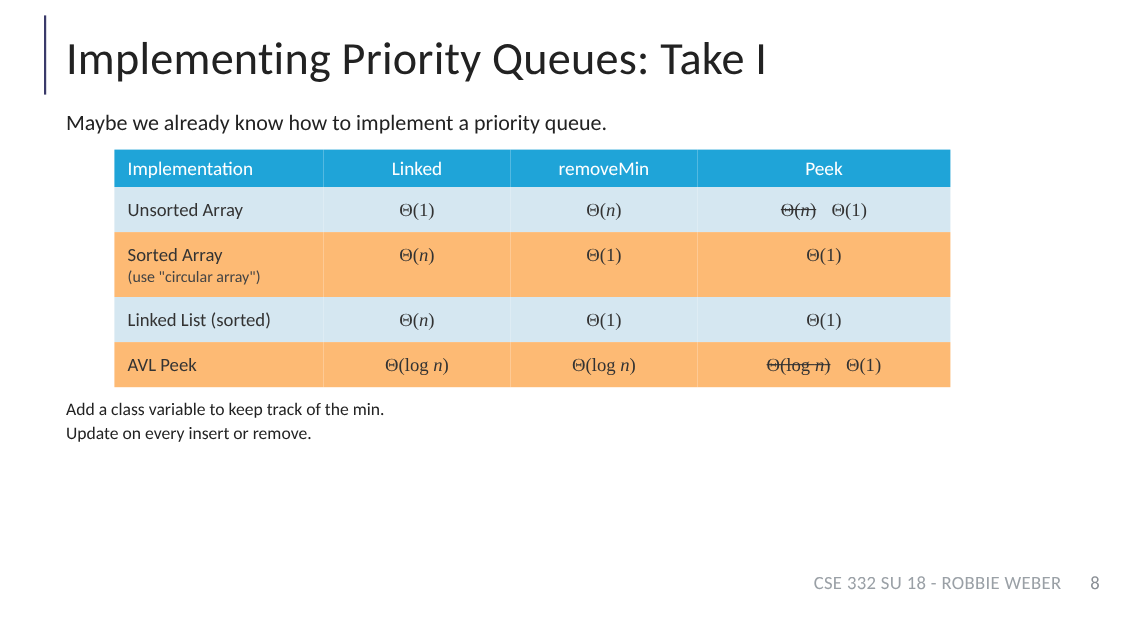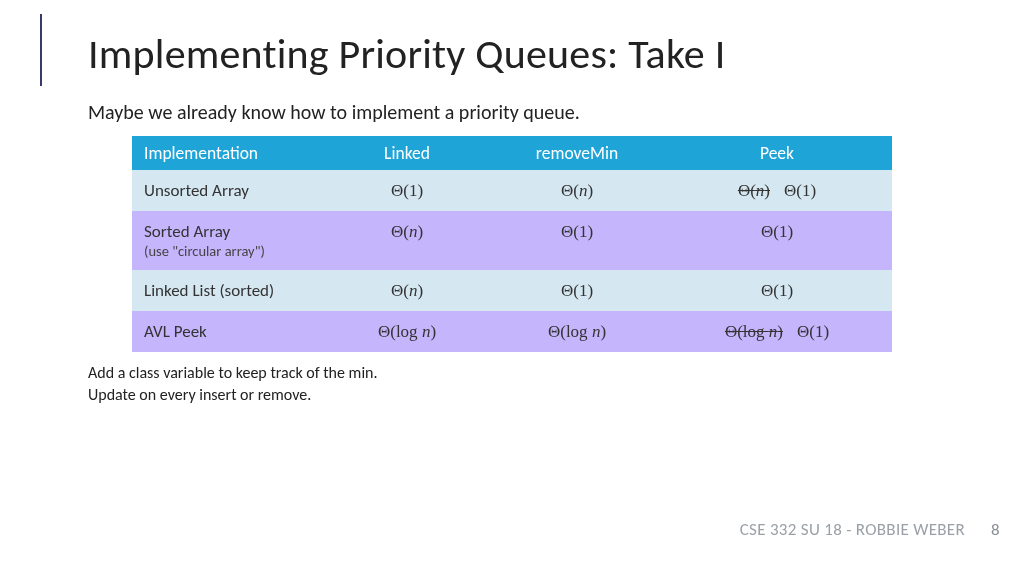--- a/index.html
+++ b/index.html
@@ -1,25 +1,25 @@
 <!DOCTYPE html>
 <html><head>
 <meta charset="utf-8">
 <style>
   * { margin: 0; padding: 0; box-sizing: border-box; }
   html, body { width: 1024px; height: 576px; font-family: "Segoe UI Light", "Segoe UI", Calibri, sans-serif; background: #fff; color: #303030; }
-  .slide { position: relative; width: 1024px; height: 552px; padding: 28px 48px 0 88px; }
+  .slide { position: relative; width: 1024px; height: 552px; padding: 28px 48px 0 60px; }
   .accent-bar { position: absolute; left: 40px; top: 14px; width: 2px; height: 72px; background: #3a3a6a; }
   .title { font-size: 42px; font-weight: 300; color: #222; margin-bottom: 20px; letter-spacing: 0.2px; }
   .intro { font-size: 20px; font-weight: 300; line-height: 1.35; color: #222; margin-bottom: 10px; }
   table { border-collapse: collapse; width: 760px; margin: 6px 0 10px 44px; font-size: 17px; }
   thead th { background: #1fa4d8; color: #fff; font-weight: 400; text-align: left; padding: 6px 12px; font-size: 17.5px; }
   tbody td { padding: 10px 12px; vertical-align: top; color: #333; font-weight: 300; }
   tbody tr.odd td  { background: #d5e7f1; }
-  tbody tr.even td { background: #c4b5fd; }
+  tbody tr.even td { background: #fdba74; }
   .impl-col { width: 190px; }
   .num-col  { width: 170px; text-align: center; }
   .peek-col { width: 230px; text-align: center; }
   .sub     { font-size: 14.5px; color: #444; display: block; }
   .math    { font-family: "Cambria Math", "Times New Roman", serif; white-space: nowrap; }
   .it      { font-style: italic; }
   .strike  { text-decoration: line-through; }
   .peek-pair .strike { margin-right: 14px; }
   .notes   { font-size: 16px; font-weight: 300; line-height: 1.35; color: #222; margin-top: 4px; }
   .footer  { position: absolute; right: 24px; bottom: 12px; font-size: 17px; color: #9aa0a6; letter-spacing: 0.3px; }

